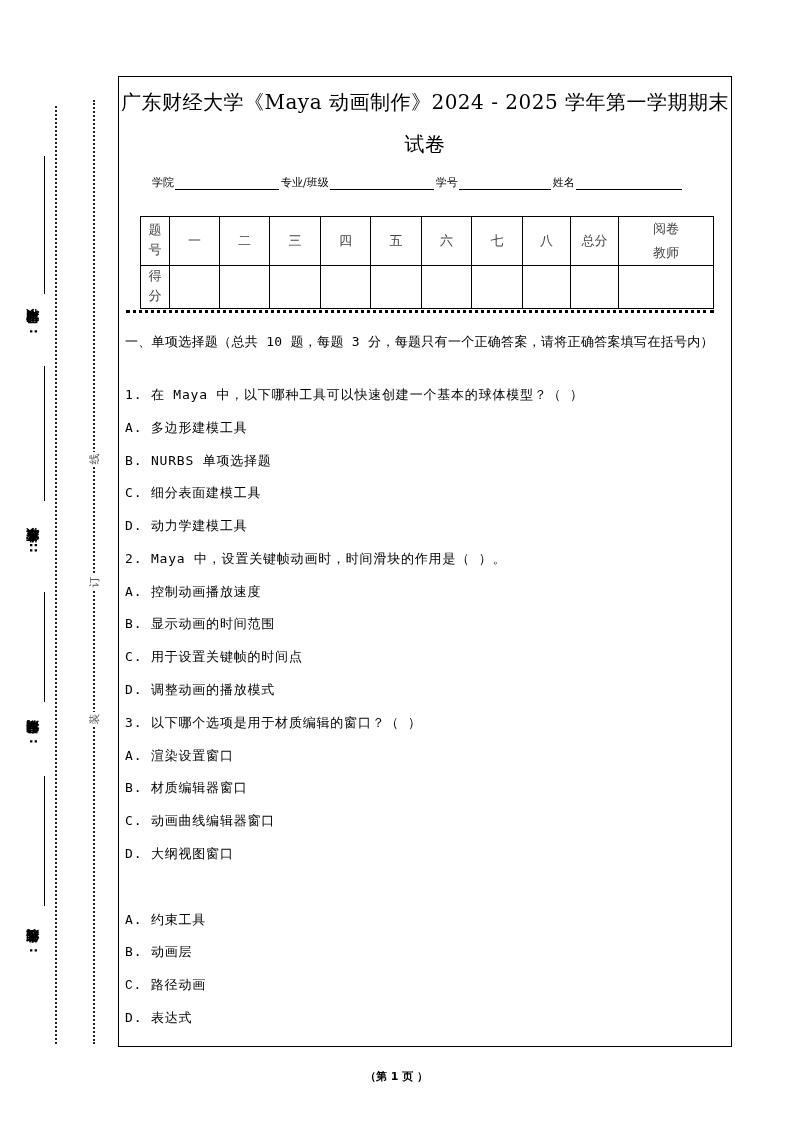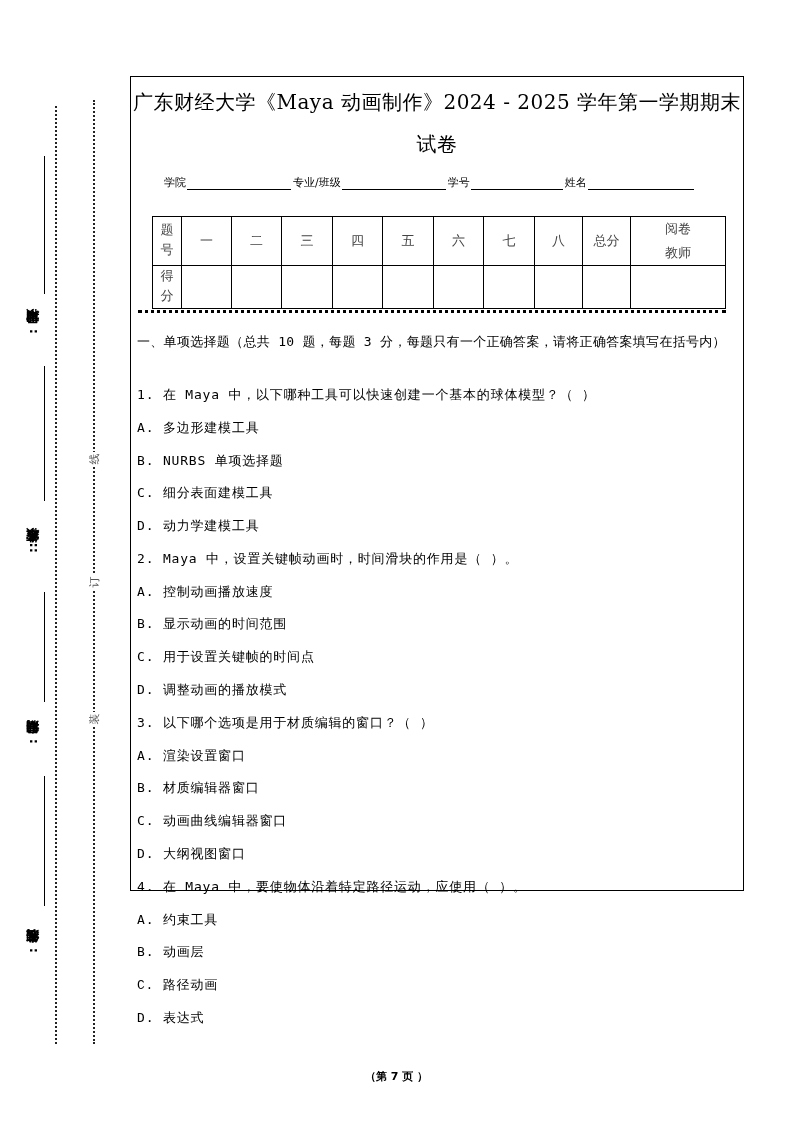--- a/index.html
+++ b/index.html
@@ -5,21 +5,21 @@
   html, body { margin: 0; padding: 0; background: #ffffff; }
   body { width: 793px; height: 1122px; position: relative; overflow: hidden; color: #000; font-family: "DejaVu Serif", serif; }
 
   
   .vline-solid { position: absolute; left: 44px; width: 0; border-left: 1px solid #000; }
   .vdots { position: absolute; width: 0; border-left: 2px dotted #222; }
   .vlabel { position: absolute; left: 26px; width: 20px; font-family: "DejaVu Sans", sans-serif; font-weight: bold; font-size: 13px; line-height: 14px; writing-mode: vertical-rl; transform: rotate(180deg); white-space: nowrap; text-align: center; }
   .bind-char { position: absolute; left: 88px; width: 14px; font-size: 11px; color: #555; background: #fff; line-height: 14px; text-align: center; transform: rotate(-90deg); }
 
   
-  .frame { position: absolute; left: 130px; top: 76px; width: 614px; height: 815px; border: 1.5px solid #000; box-sizing: border-box; }
+  .frame { position: absolute; left: 118px; top: 76px; width: 614px; height: 971px; border: 1.5px solid #000; box-sizing: border-box; }
 
   .title { position: absolute; left: 0; width: 100%; text-align: center; font-family: "DejaVu Serif", serif; font-size: 20px; letter-spacing: 0.5px; white-space: nowrap; }
   .title1 { top: 12px; }
   .title2 { top: 54px; }
 
   .info-row { position: absolute; top: 98px; left: 33px; font-size: 11px; display: flex; align-items: flex-end; white-space: nowrap; }
   .info-row .lbl { margin-right: 1px; }
   .info-row .blank { display: inline-block; border-bottom: 1px solid #000; height: 13px; margin-right: 2px; }
 
   
@@ -123,21 +123,20 @@
     <div class="item" style="top:284px;">B. 显示动画的时间范围</div>
     <div class="item" style="top:317px;">C. 用于设置关键帧的时间点</div>
     <div class="item" style="top:350px;">D. 调整动画的播放模式</div>
 
     <div class="item" style="top:383px;">3. 以下哪个选项是用于材质编辑的窗口？（   ）</div>
     <div class="item" style="top:416px;">A. 渲染设置窗口</div>
     <div class="item" style="top:448px;">B. 材质编辑器窗口</div>
     <div class="item" style="top:481px;">C. 动画曲线编辑器窗口</div>
     <div class="item" style="top:514px;">D. 大纲视图窗口</div>
 
-    <div class="item" style="top:547px;">4. 在 Maya 中，要使物体沿着特定路径运动，应使用（   ）。</div>
     <div class="item" style="top:580px;">A. 约束工具</div>
     <div class="item" style="top:612px;">B. 动画层</div>
     <div class="item" style="top:645px;font-family:Liberation Mono, monospace;">C. 路径动画</div>
     <div class="item" style="top:678px;">D. 表达式</div>
   </div>
 </div>
 
-<div class="footer">（第 7 页 ）</div>
+<div class="footer">（第 1 页 ）</div>
 
 </body></html>

